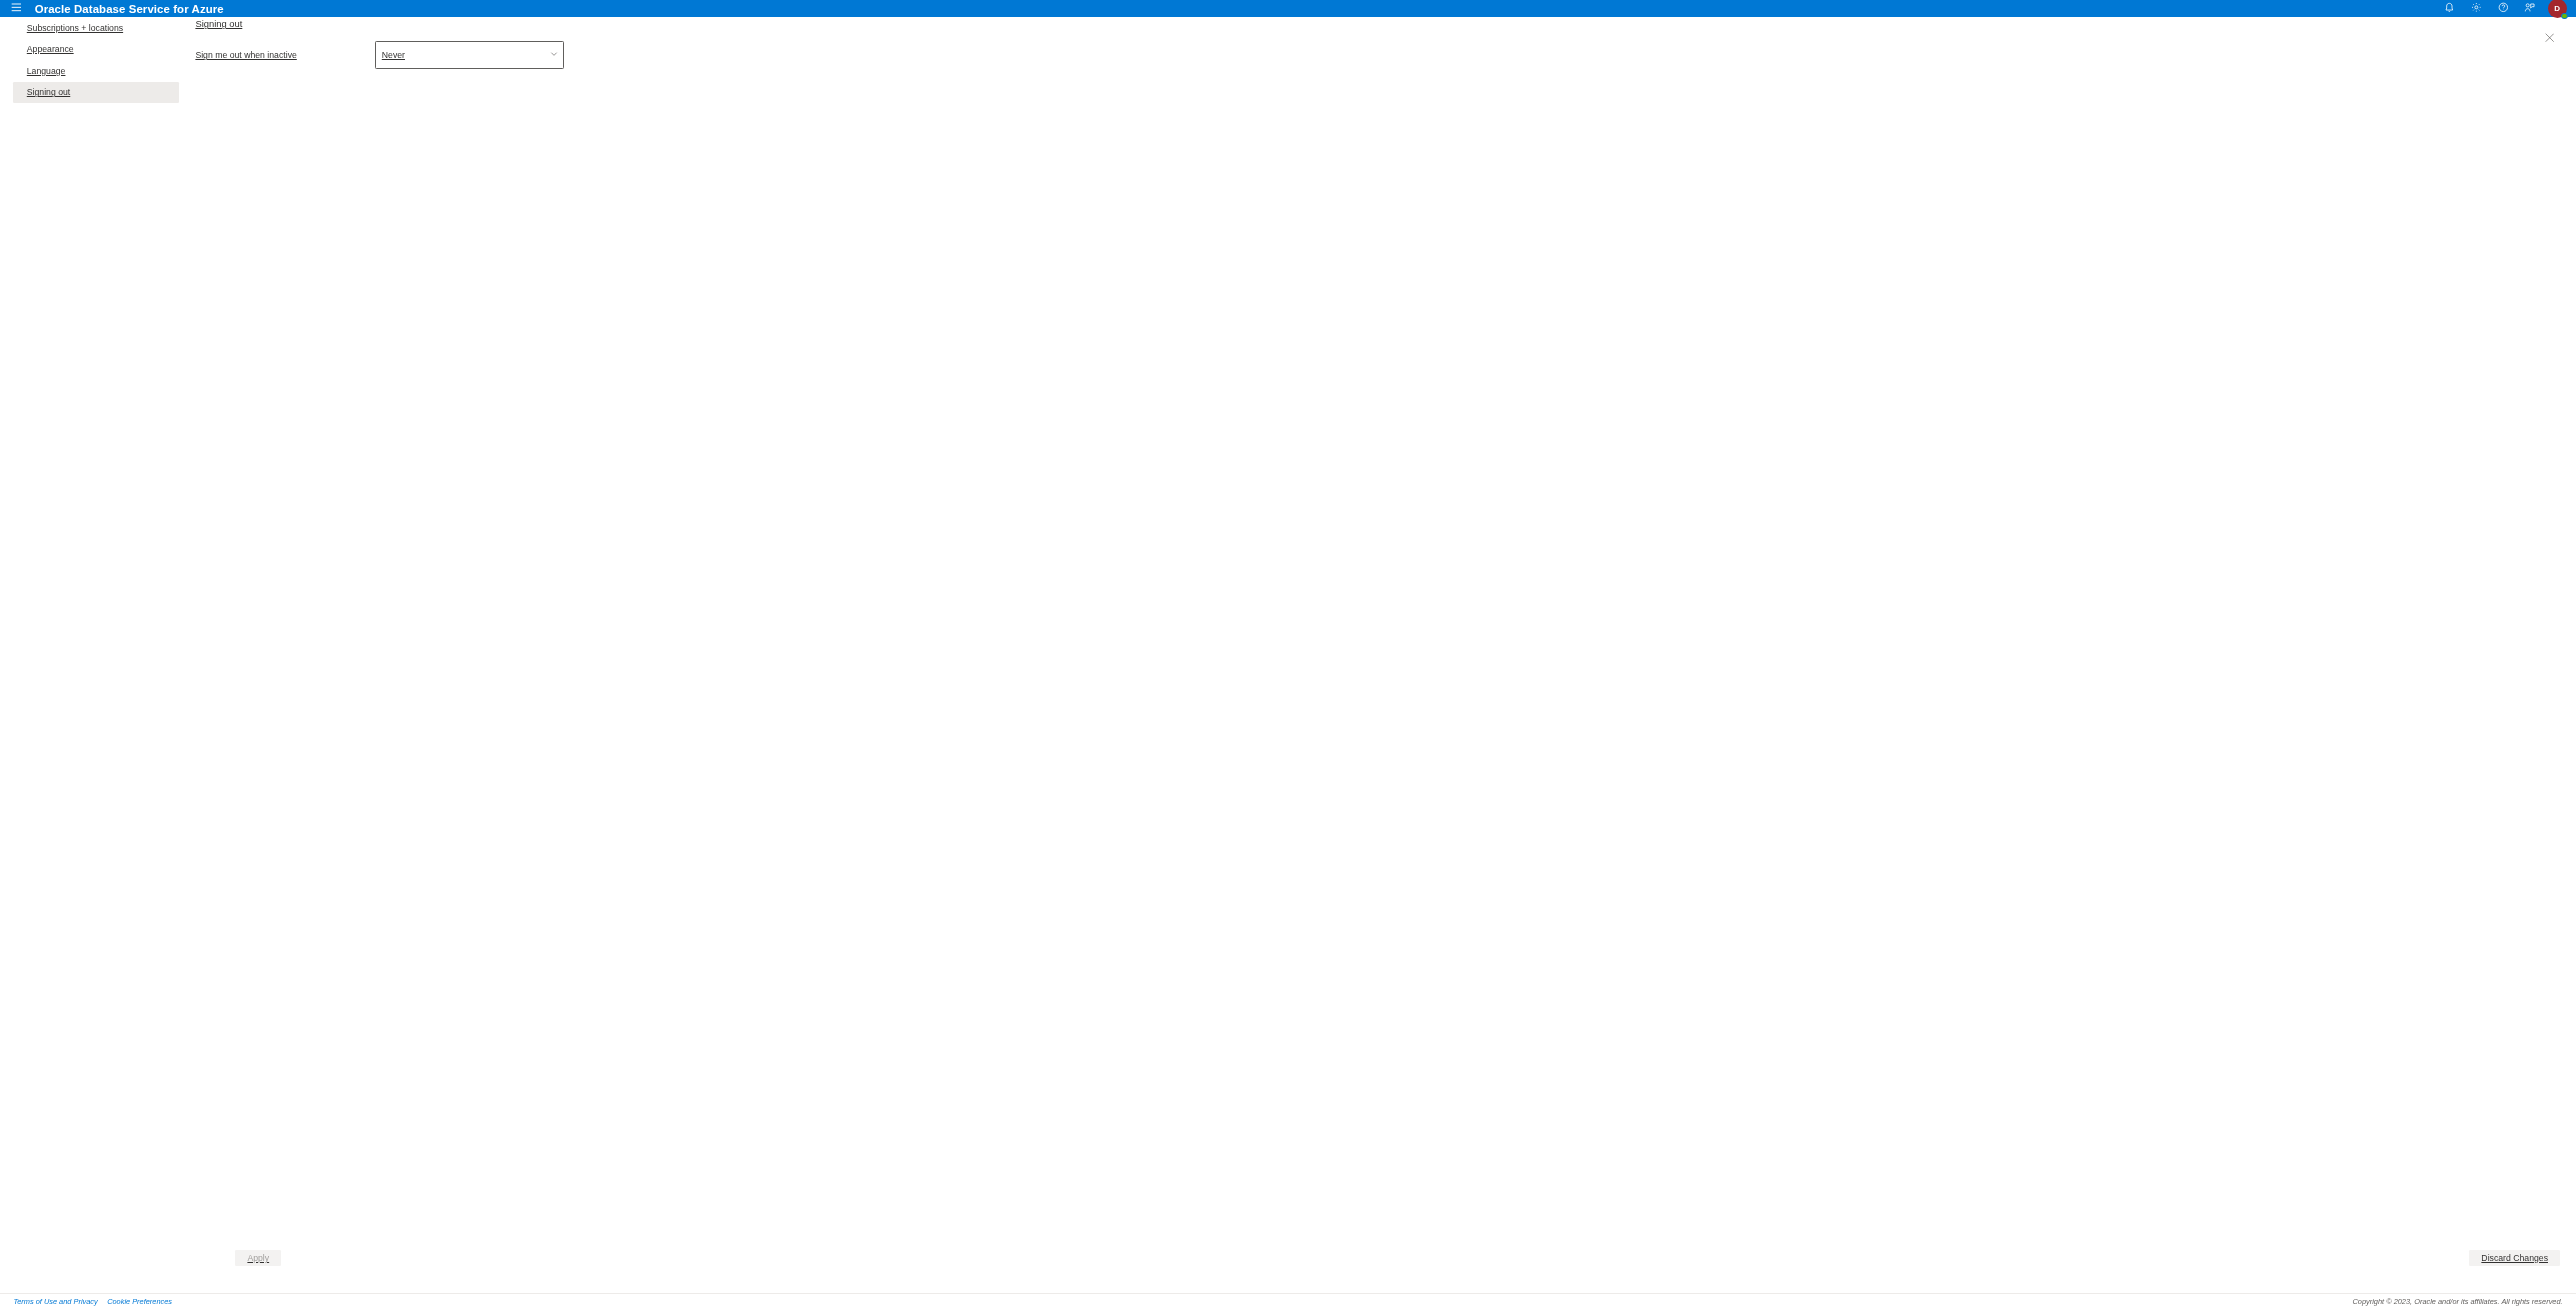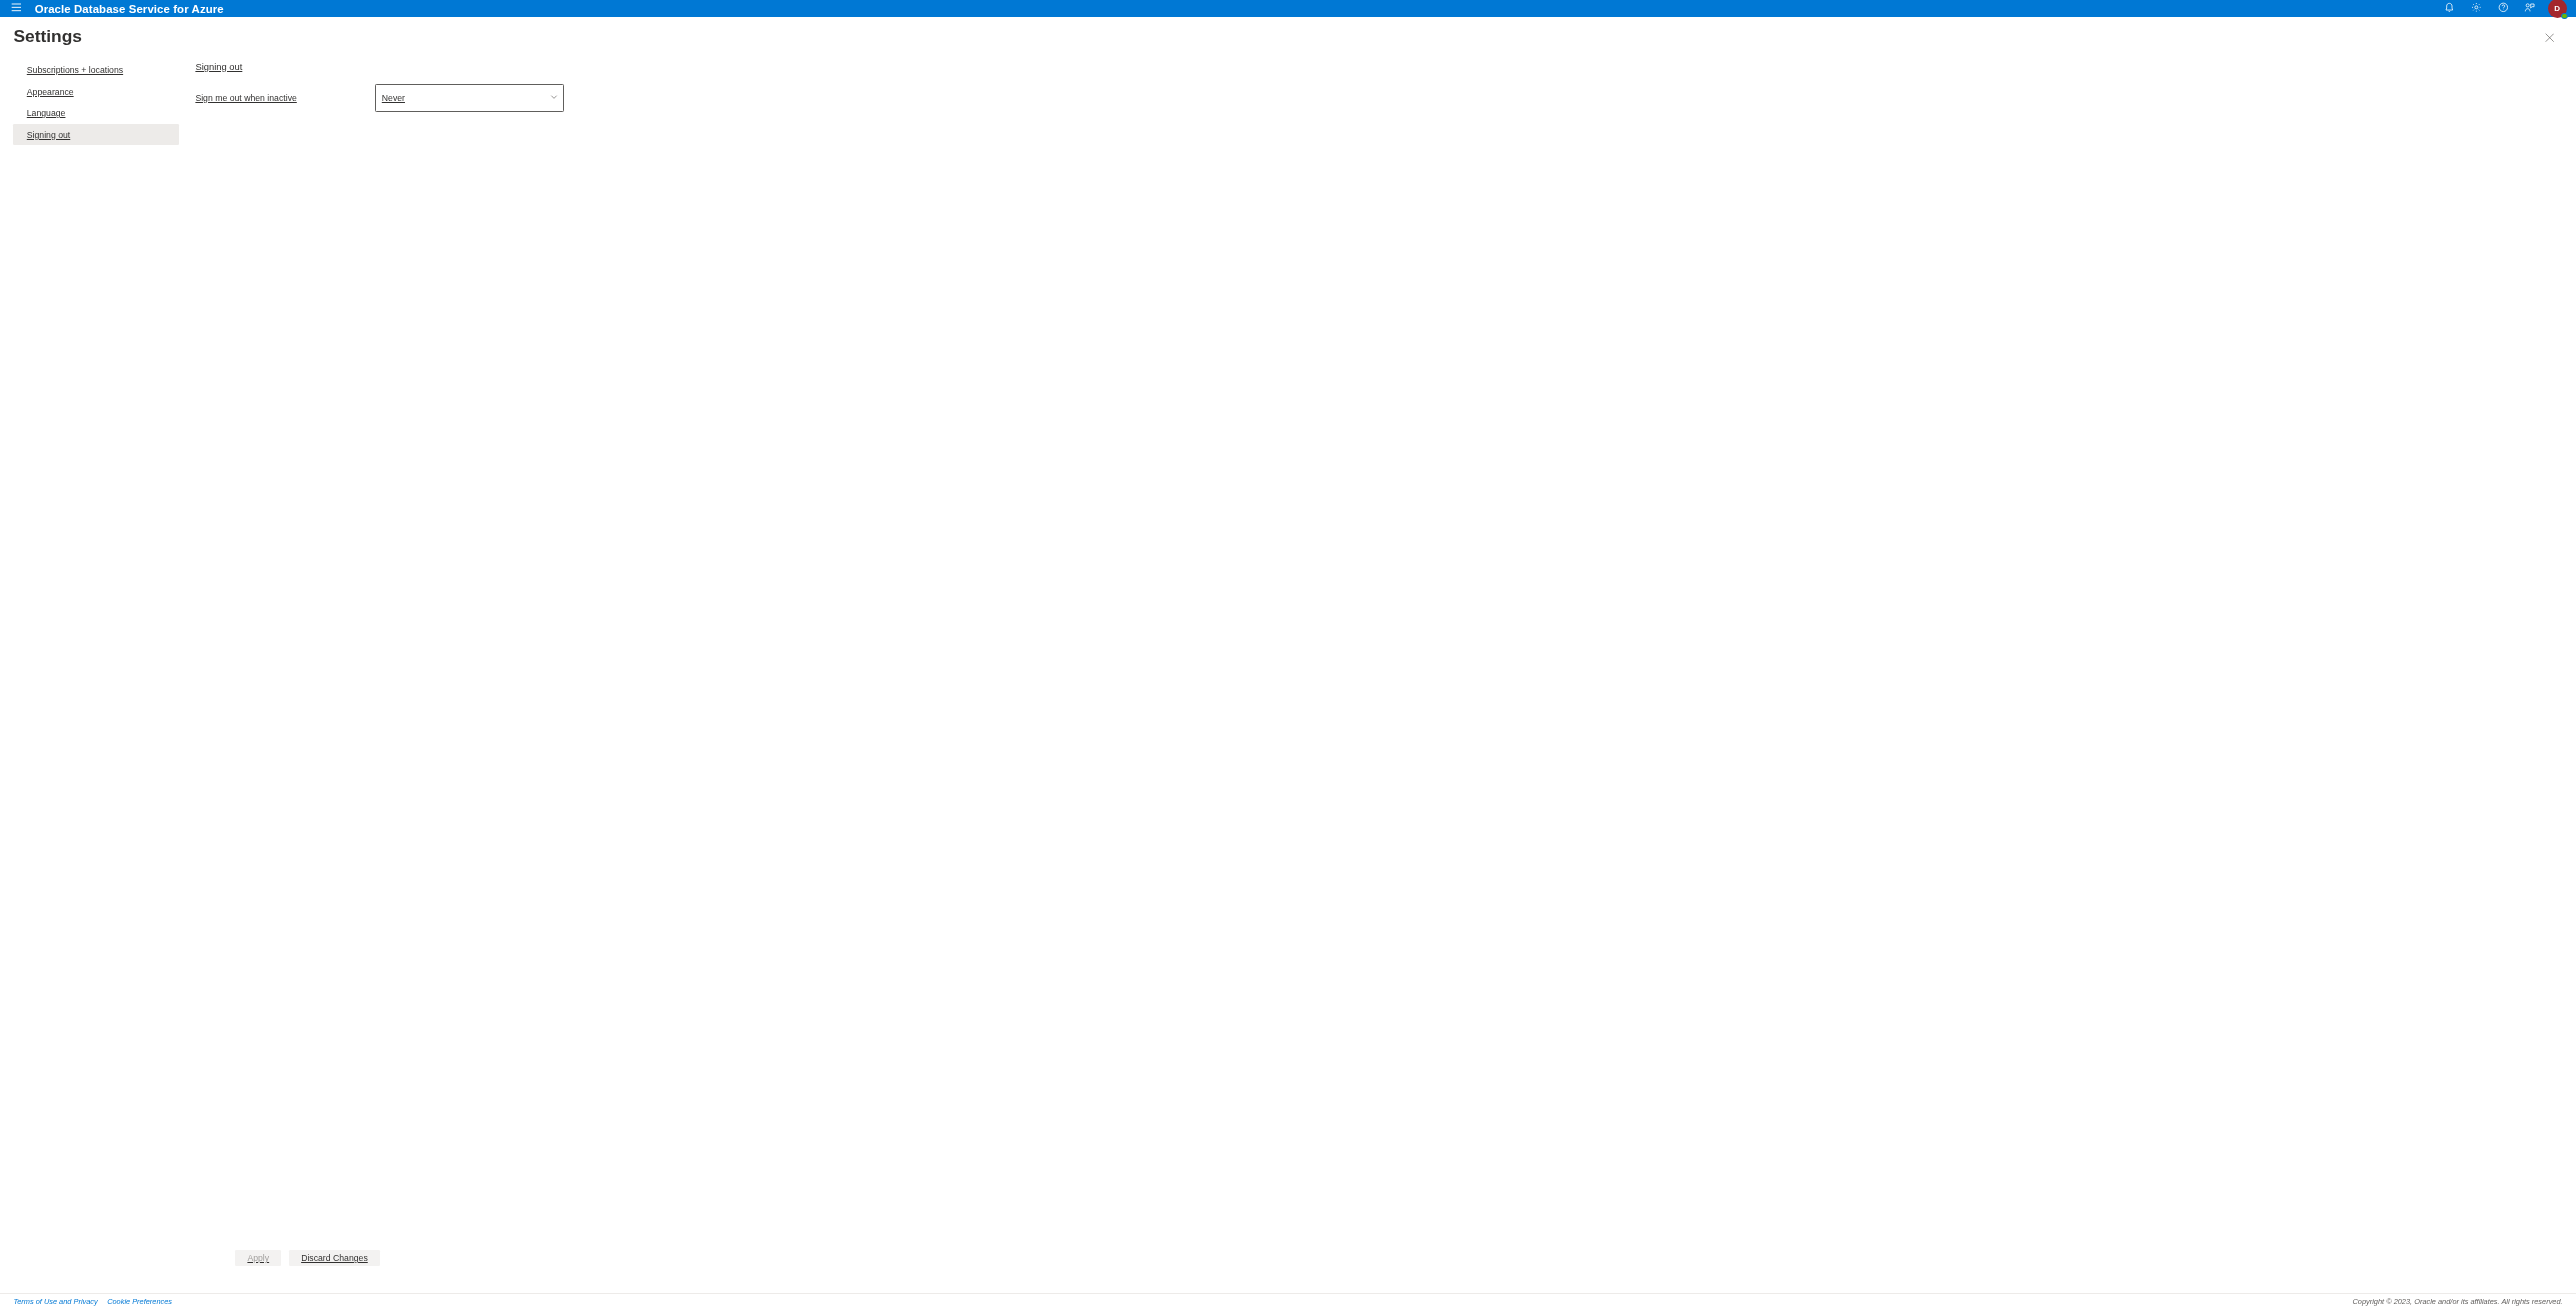--- a/index.html
+++ b/index.html
@@ -134,22 +134,23 @@
     font-size: 8.7px;
     cursor: pointer;
     background: #fff;
   }
   .dropdown .chev { color: #605e5c; }
 
   .content-spacer { flex: 1; }
 
   .button-row {
     display: flex;
-    gap: 8px;
+    gap: 15px;
     padding: 10.7px 0 27px 40px;
+    justify-content: space-between;
   }
   .btn {
     height: 16px;
     padding: 0 12px;
     font-size: 8.7px;
     border: none;
     border-radius: 1.3px;
     cursor: pointer;
     background: #f3f2f1;
     color: #323130;
@@ -232,23 +233,20 @@
   <div class="avatar-wrap">
     <div class="avatar">
       <span>D</span>
     </div>
     <div class="presence"></div>
   </div>
 </div>
 
 <div class="page">
 
-  <div class="page-header">
-    <h1>Settings</h1>
-  </div>
   <div class="close-btn">
     <span>
       <svg width="9.4" height="9.4" viewBox="0 0 14 14" stroke="#605e5c" stroke-width="1">
         <line x1="1" y1="1" x2="13" y2="13"></line>
         <line x1="13" y1="1" x2="1" y2="13"></line>
       </svg>
     </span>
   </div>
 
   <div class="body">

